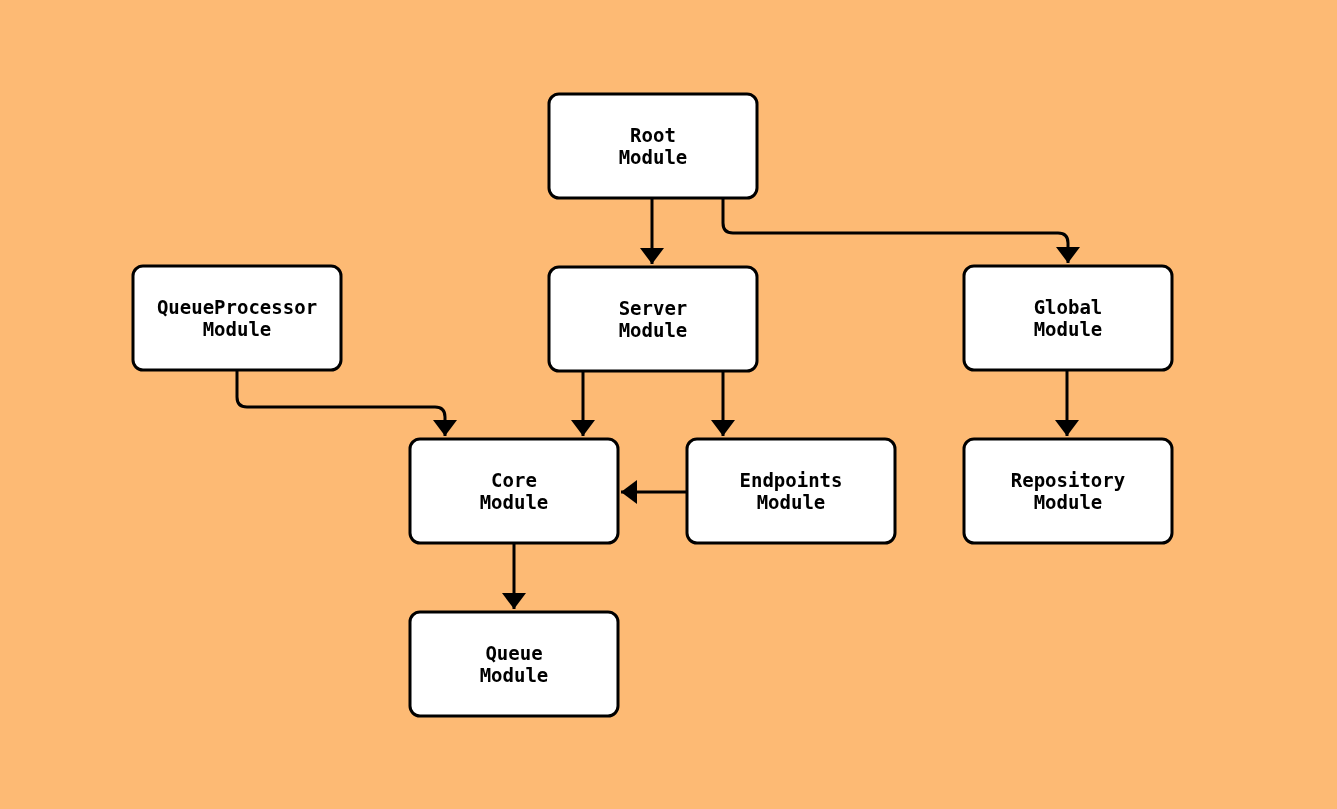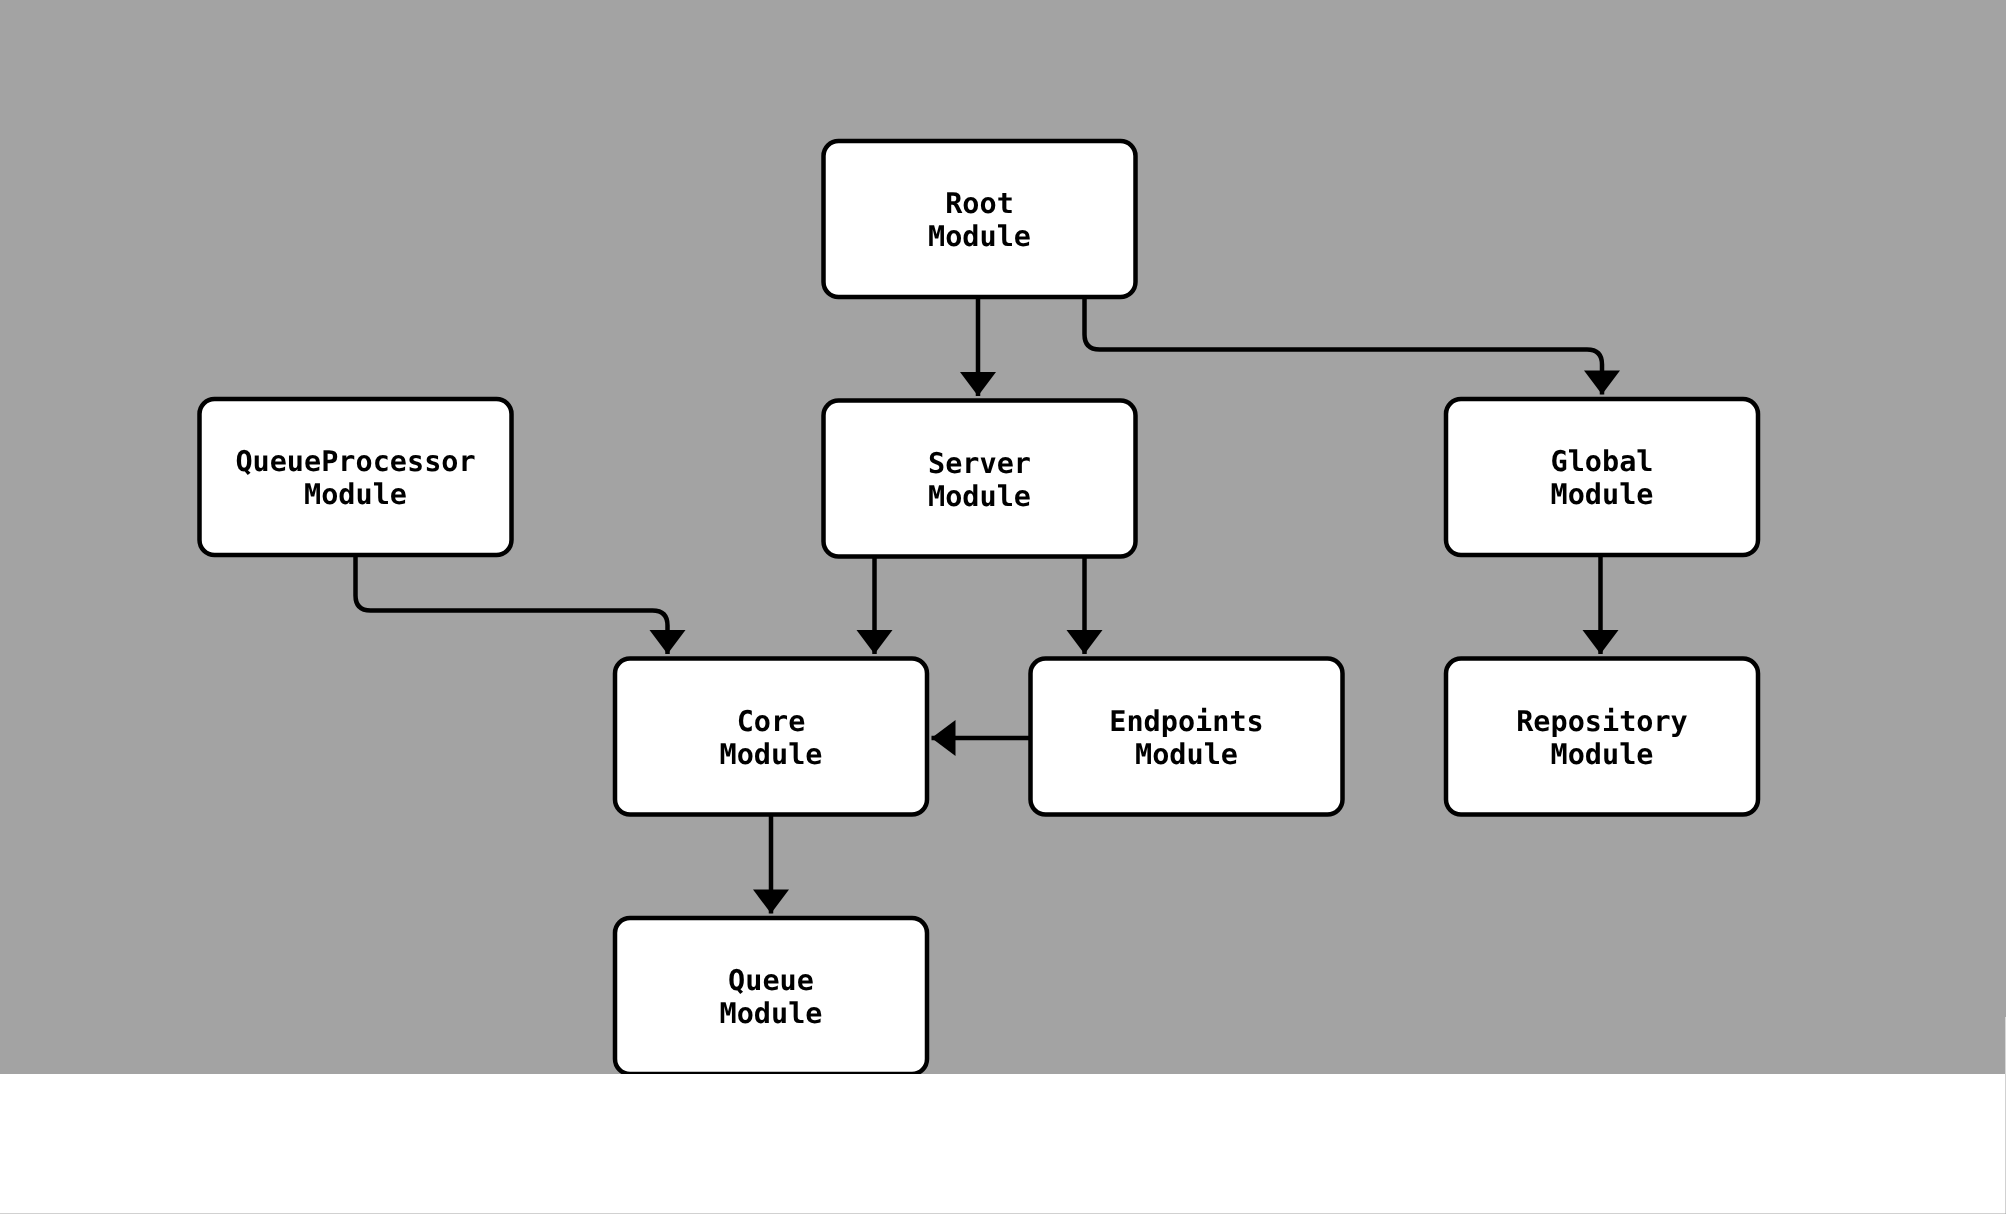--- a/index.html
+++ b/index.html
@@ -3,22 +3,22 @@
 <meta charset="utf-8">
 <style>
   html, body {
     margin: 0;
     padding: 0;
     background: #ffffff;
   }
   .stage {
     position: relative;
     width: 1337px;
-    height: 716px;
-    background: #a3a3a3;
+    height: 809px;
+    background: #fdba74;
     overflow: hidden;
   }
   svg.diagram {
     position: absolute;
     left: 0;
     top: 0;
     font-family: "DejaVu Sans Mono", "Liberation Mono", monospace;
   }
   svg.diagram text {
     font-weight: bold;

